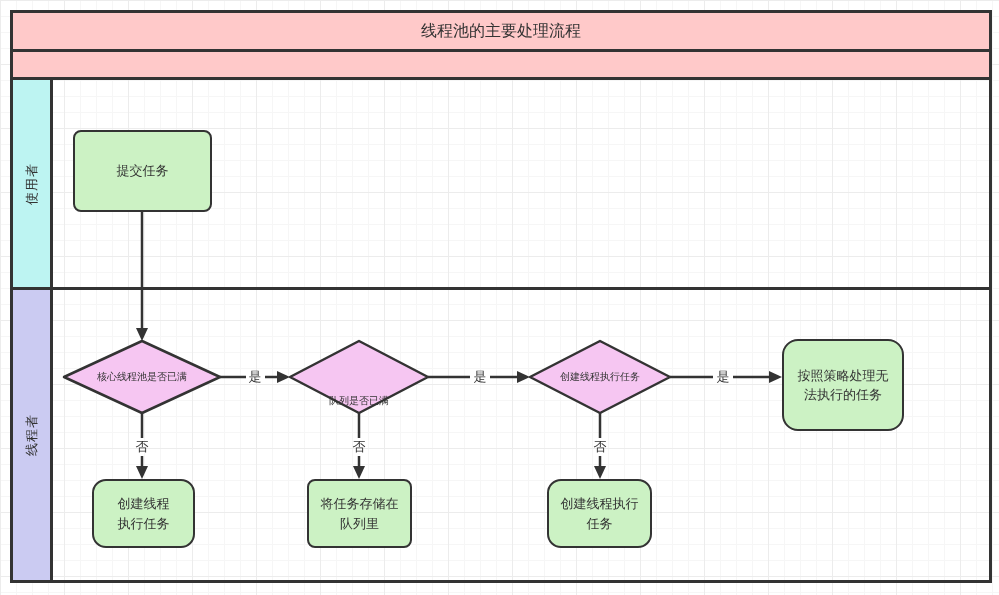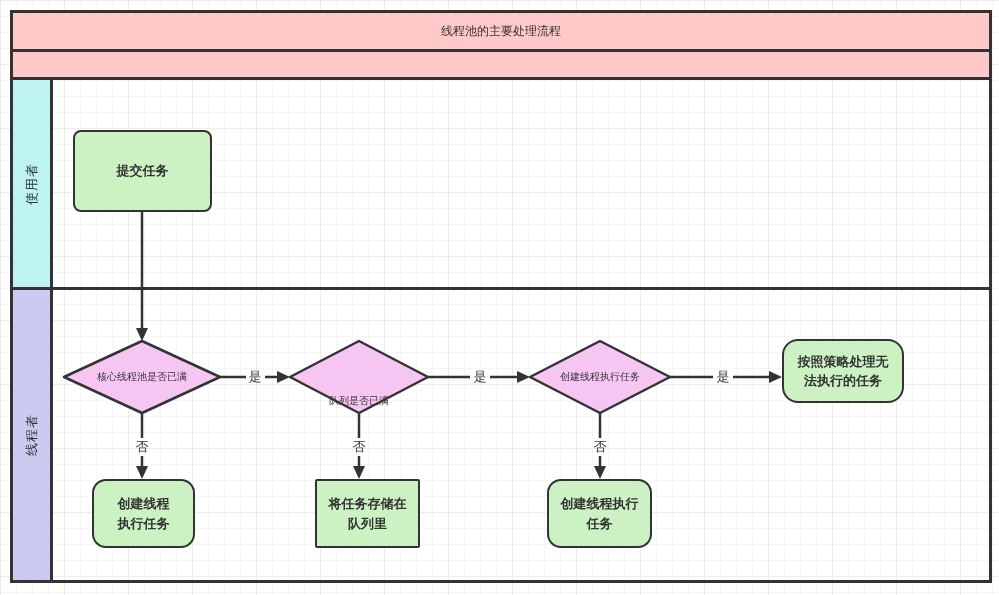--- a/index.html
+++ b/index.html
@@ -27,21 +27,21 @@
     width: 982px; height: 573px;
     border: 3px solid #333333;
     display: flex;
     flex-direction: column;
   }
   .title-bar {
     height: 39px;
     background: #FFC9C9;
     border-bottom: 3px solid #333333;
     display: flex; align-items: center; justify-content: center;
-    font-size: 12px;
+    font-size: 16px;
   }
   .sub-bar {
     height: 28px;
     background: #FFC9C9;
     border-bottom: 3px solid #333333;
   }
   .lane {
     display: flex;
     flex-direction: row;
   }
@@ -65,26 +65,25 @@
   .lane-body { flex: 1; }
 
   .node {
     position: absolute;
     background: #CCF2C4;
     border: 2.5px solid #333333;
     display: flex; align-items: center; justify-content: center;
     font-size: 13px;
     text-align: center;
     line-height: 1.5;
-    font-weight: bold;
   }
   .node-submit  { left: 73px;  top: 130px; width: 139px; height: 82px; border-radius: 8px; }
-  .node-policy  { left: 782px; top: 339px; width: 122px; height: 64px; border-radius: 16px; }
+  .node-policy  { left: 782px; top: 339px; width: 122px; height: 92px; border-radius: 16px; }
   .node-create1 { left: 92px;  top: 479px; width: 103px; height: 69px; border-radius: 14px; }
-  .node-store   { left: 315px; top: 479px; width: 105px; height: 69px; border-radius: 2px; }
+  .node-store   { left: 307px; top: 479px; width: 105px; height: 69px; border-radius: 8px; }
   .node-create2 { left: 547px; top: 479px; width: 105px; height: 69px; border-radius: 14px; }
   .node-policy  .txt { width: 96px; }
   .node-create1 .txt { width: 58px; }
   .node-store   .txt { width: 84px; }
   .node-create2 .txt { width: 84px; }
 
   .connector-layer {
     position: absolute;
     left: 0; top: 0;
     width: 999px; height: 595px;

